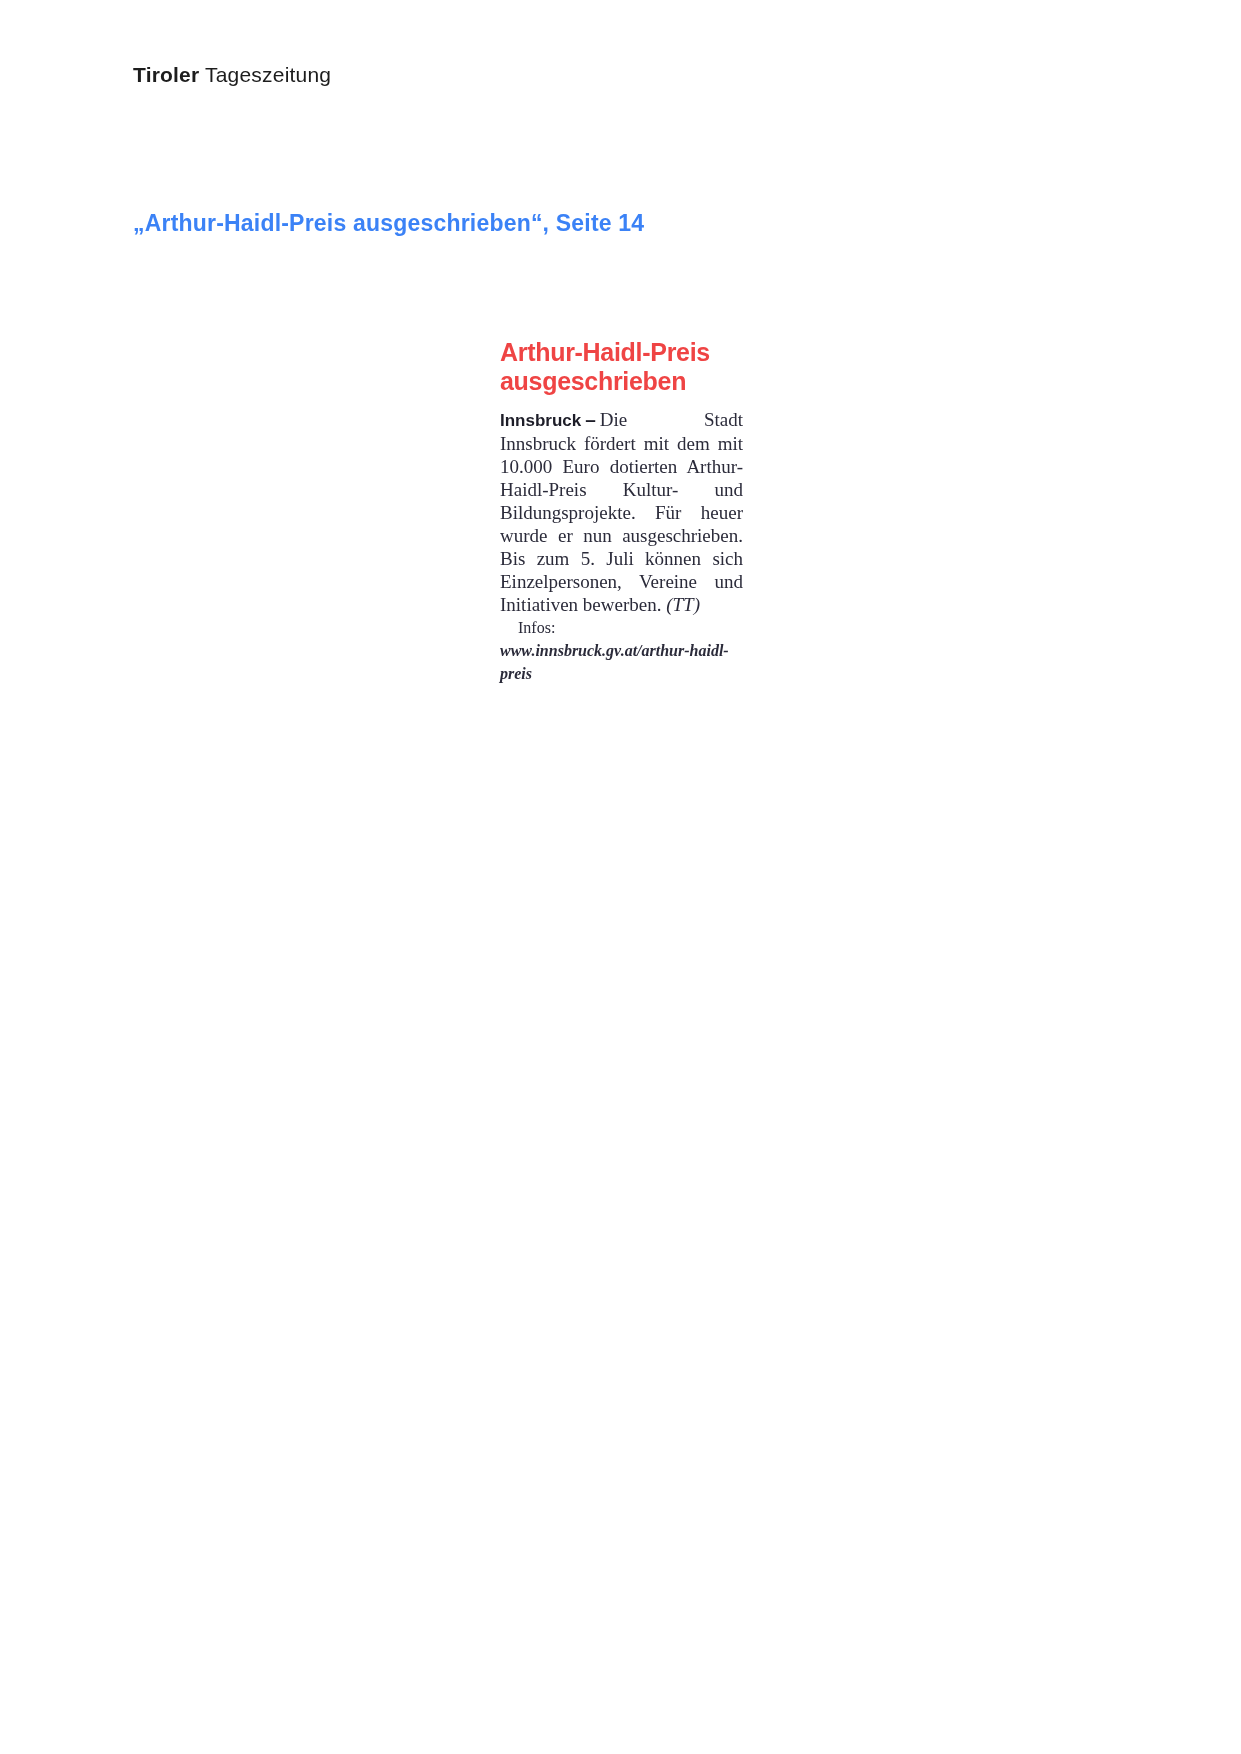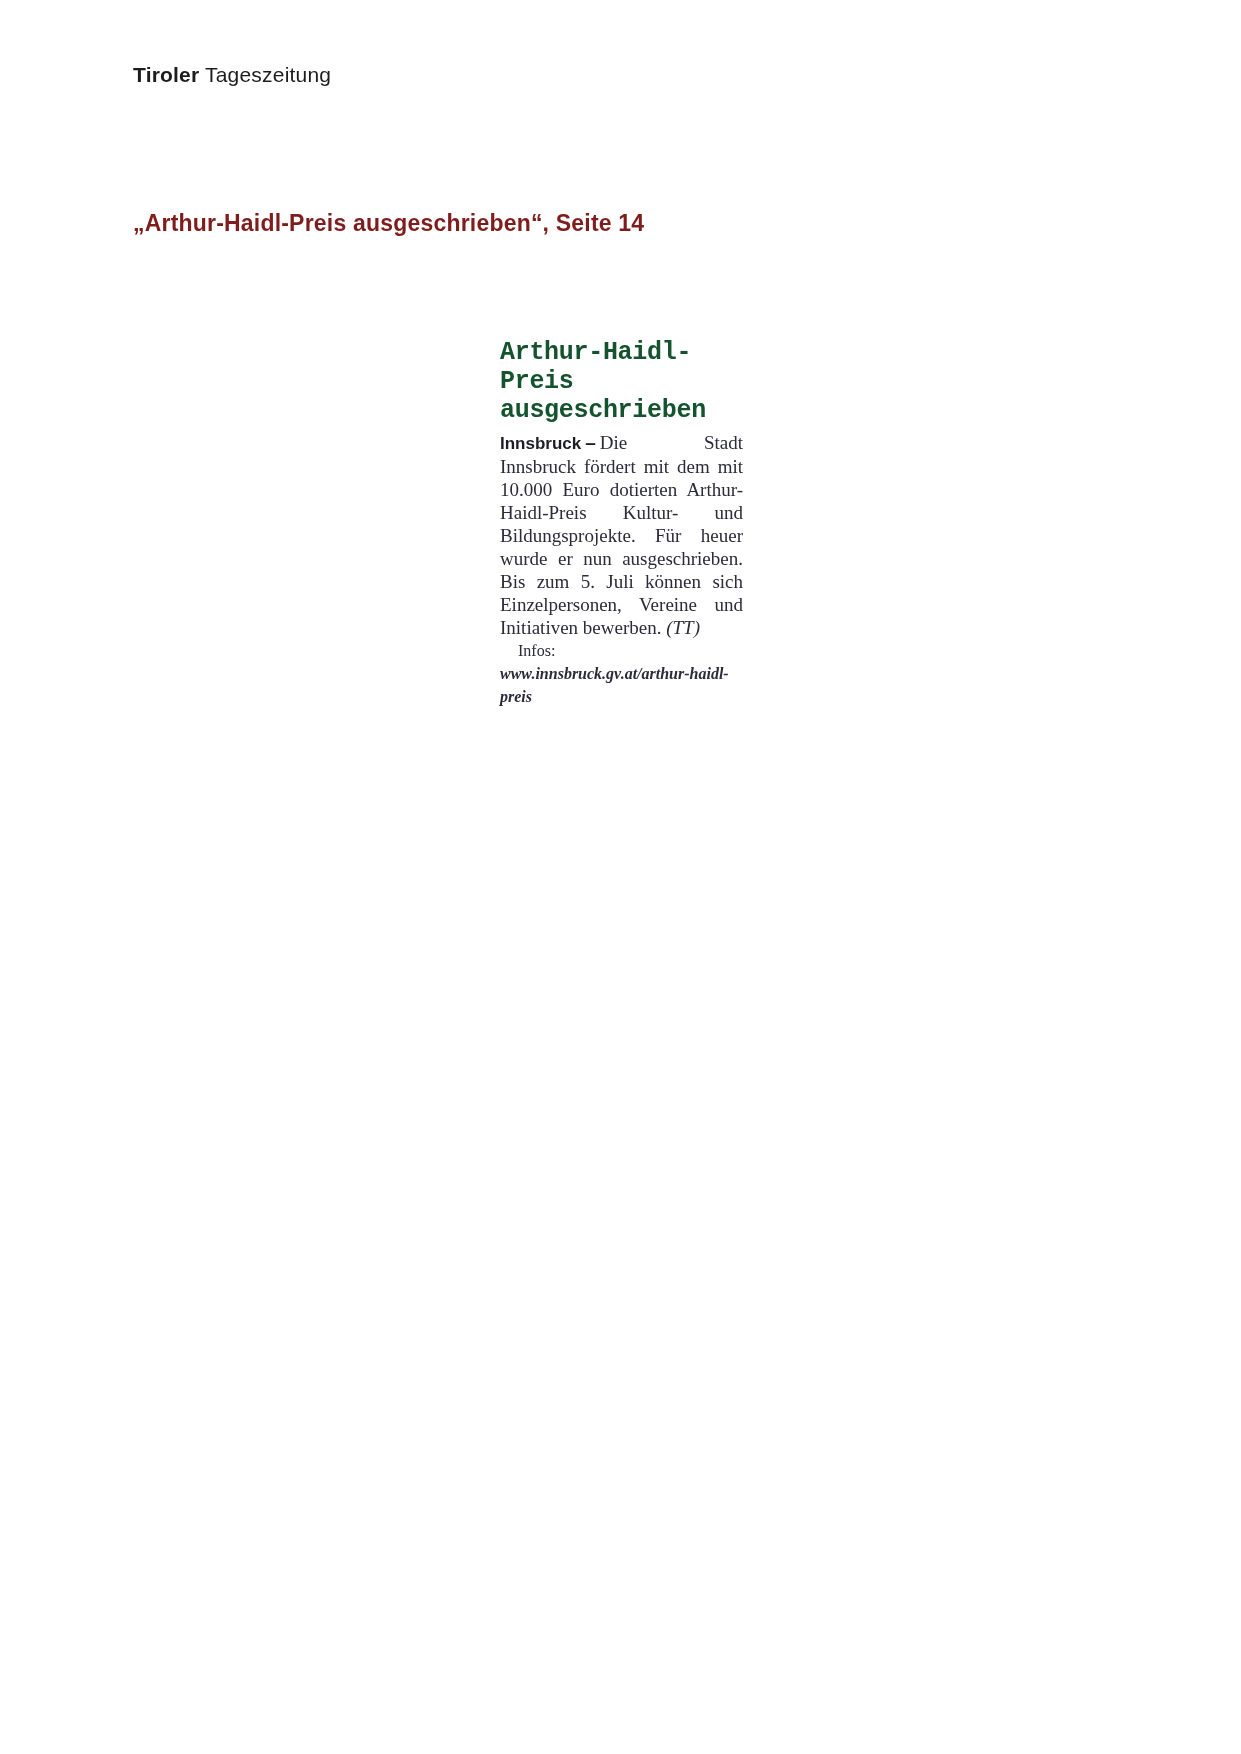--- a/index.html
+++ b/index.html
@@ -28,40 +28,40 @@
   }
   .masthead .brand-bold { font-weight: bold; }
 
   
   .doc-heading {
     position: absolute;
     left: 133px;
     top: 210px;
     font-size: 23px;
     font-weight: bold;
-    color: #7f1d1d;
+    color: #3b82f6;
     letter-spacing: 0.2px;
   }
 
   
   .clipping {
     position: absolute;
     left: 500px;
     top: 338px;
     width: 243px;
     color: #23232f;
   }
   .clip-headline {
-    font-family: Liberation Mono, monospace;
+    font-family: Liberation Sans, sans-serif;
     font-weight: bold;
     font-size: 25px;
     line-height: 29px;
-    color: #14532d;
+    color: #ef4444;
     letter-spacing: -0.3px;
-    margin-bottom: 6px;
+    margin-bottom: 12px;
   }
   .clip-body {
     font-family: "Liberation Serif", serif;
     font-size: 19px;
     line-height: 23px;
     text-align: justify;
     color: #2b2b3a;
   }
   .clip-body .dateline {
     font-family: Liberation Sans, sans-serif;

